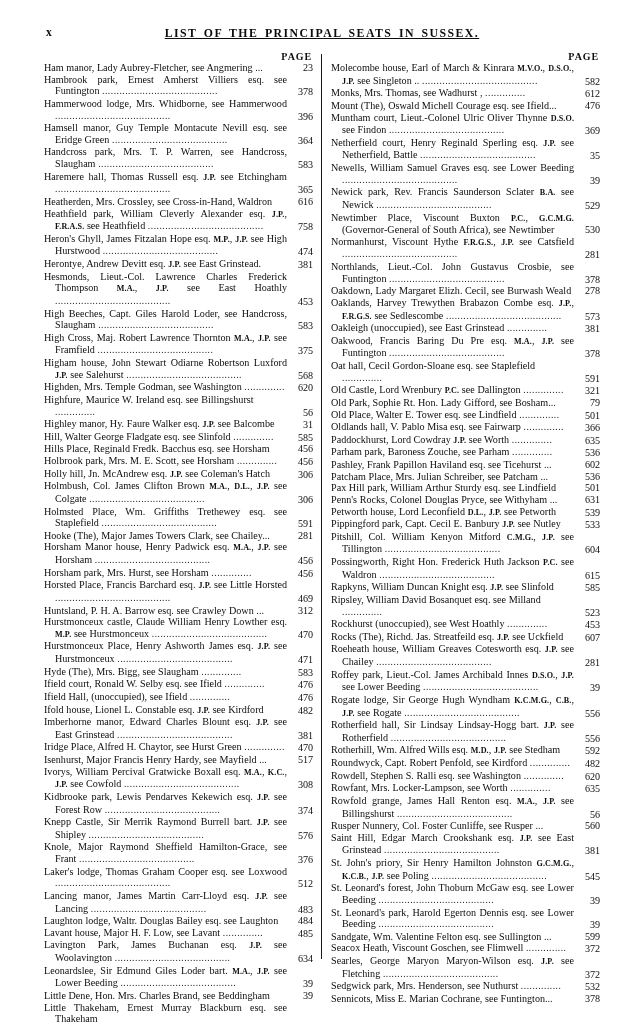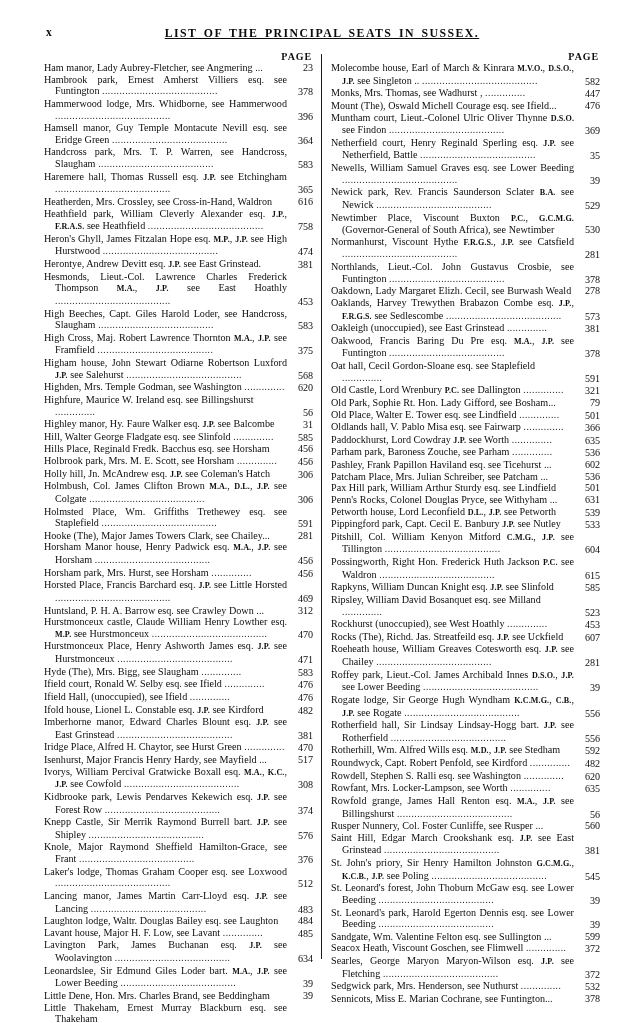--- a/index.html
+++ b/index.html
@@ -349,21 +349,21 @@
 
     <div class="col col-right">
       <div class="page-head">PAGE</div>
       <ul class="entries">
           <li class="entry">
             <span class="txt">Molecombe house, Earl of March &amp; Kinrara <span class="sc">M.V.O.</span>, <span class="sc">D.S.O.</span>, <span class="sc">J.P.</span> see Singleton ..  <span class="dots">........................................</span></span>
             <span class="pg">582</span>
           </li>
           <li class="entry one">
             <span class="txt">Monks, Mrs. Thomas, see Wadhurst , <span class="dots">..............</span></span>
-            <span class="pg">447</span>
+            <span class="pg">612</span>
           </li>
           <li class="entry one">
             <span class="txt">Mount (The), Oswald Michell Courage esq. see Ifield...</span>
             <span class="pg">476</span>
           </li>
           <li class="entry">
             <span class="txt">Muntham court, Lieut.-Colonel Ulric Oliver Thynne <span class="sc">D.S.O.</span> see Findon <span class="dots">........................................</span></span>
             <span class="pg">369</span>
           </li>
           <li class="entry">

